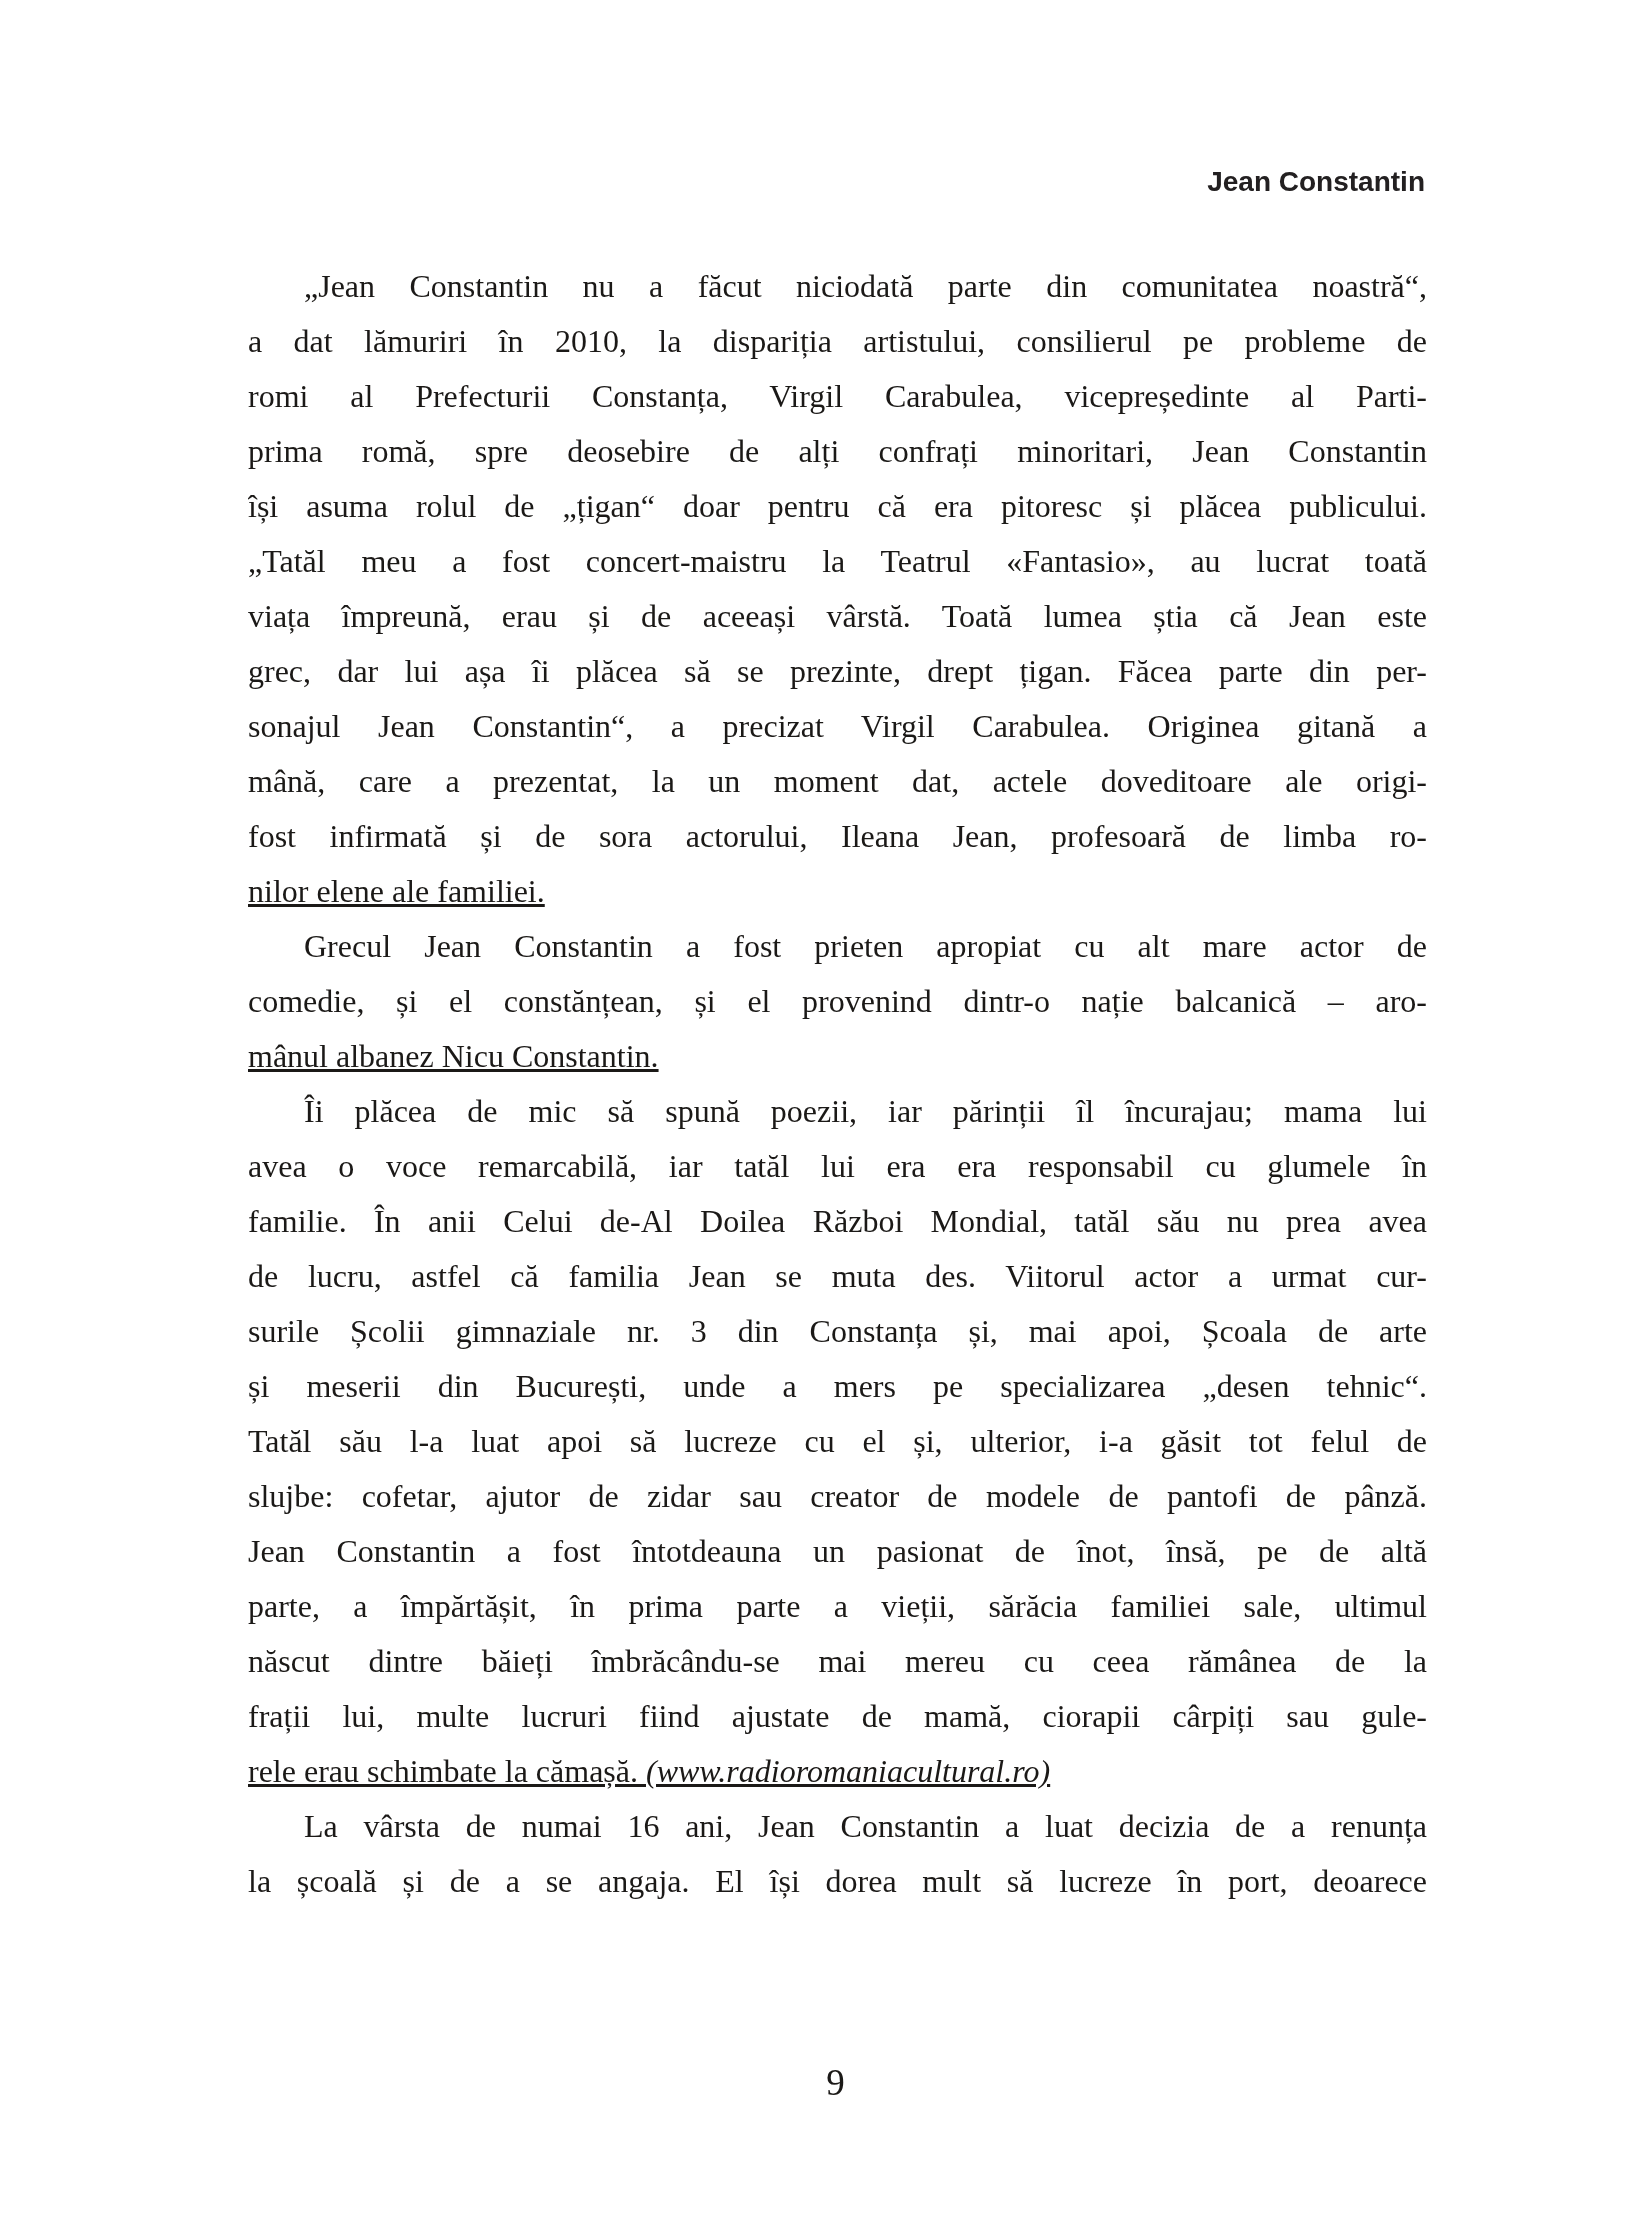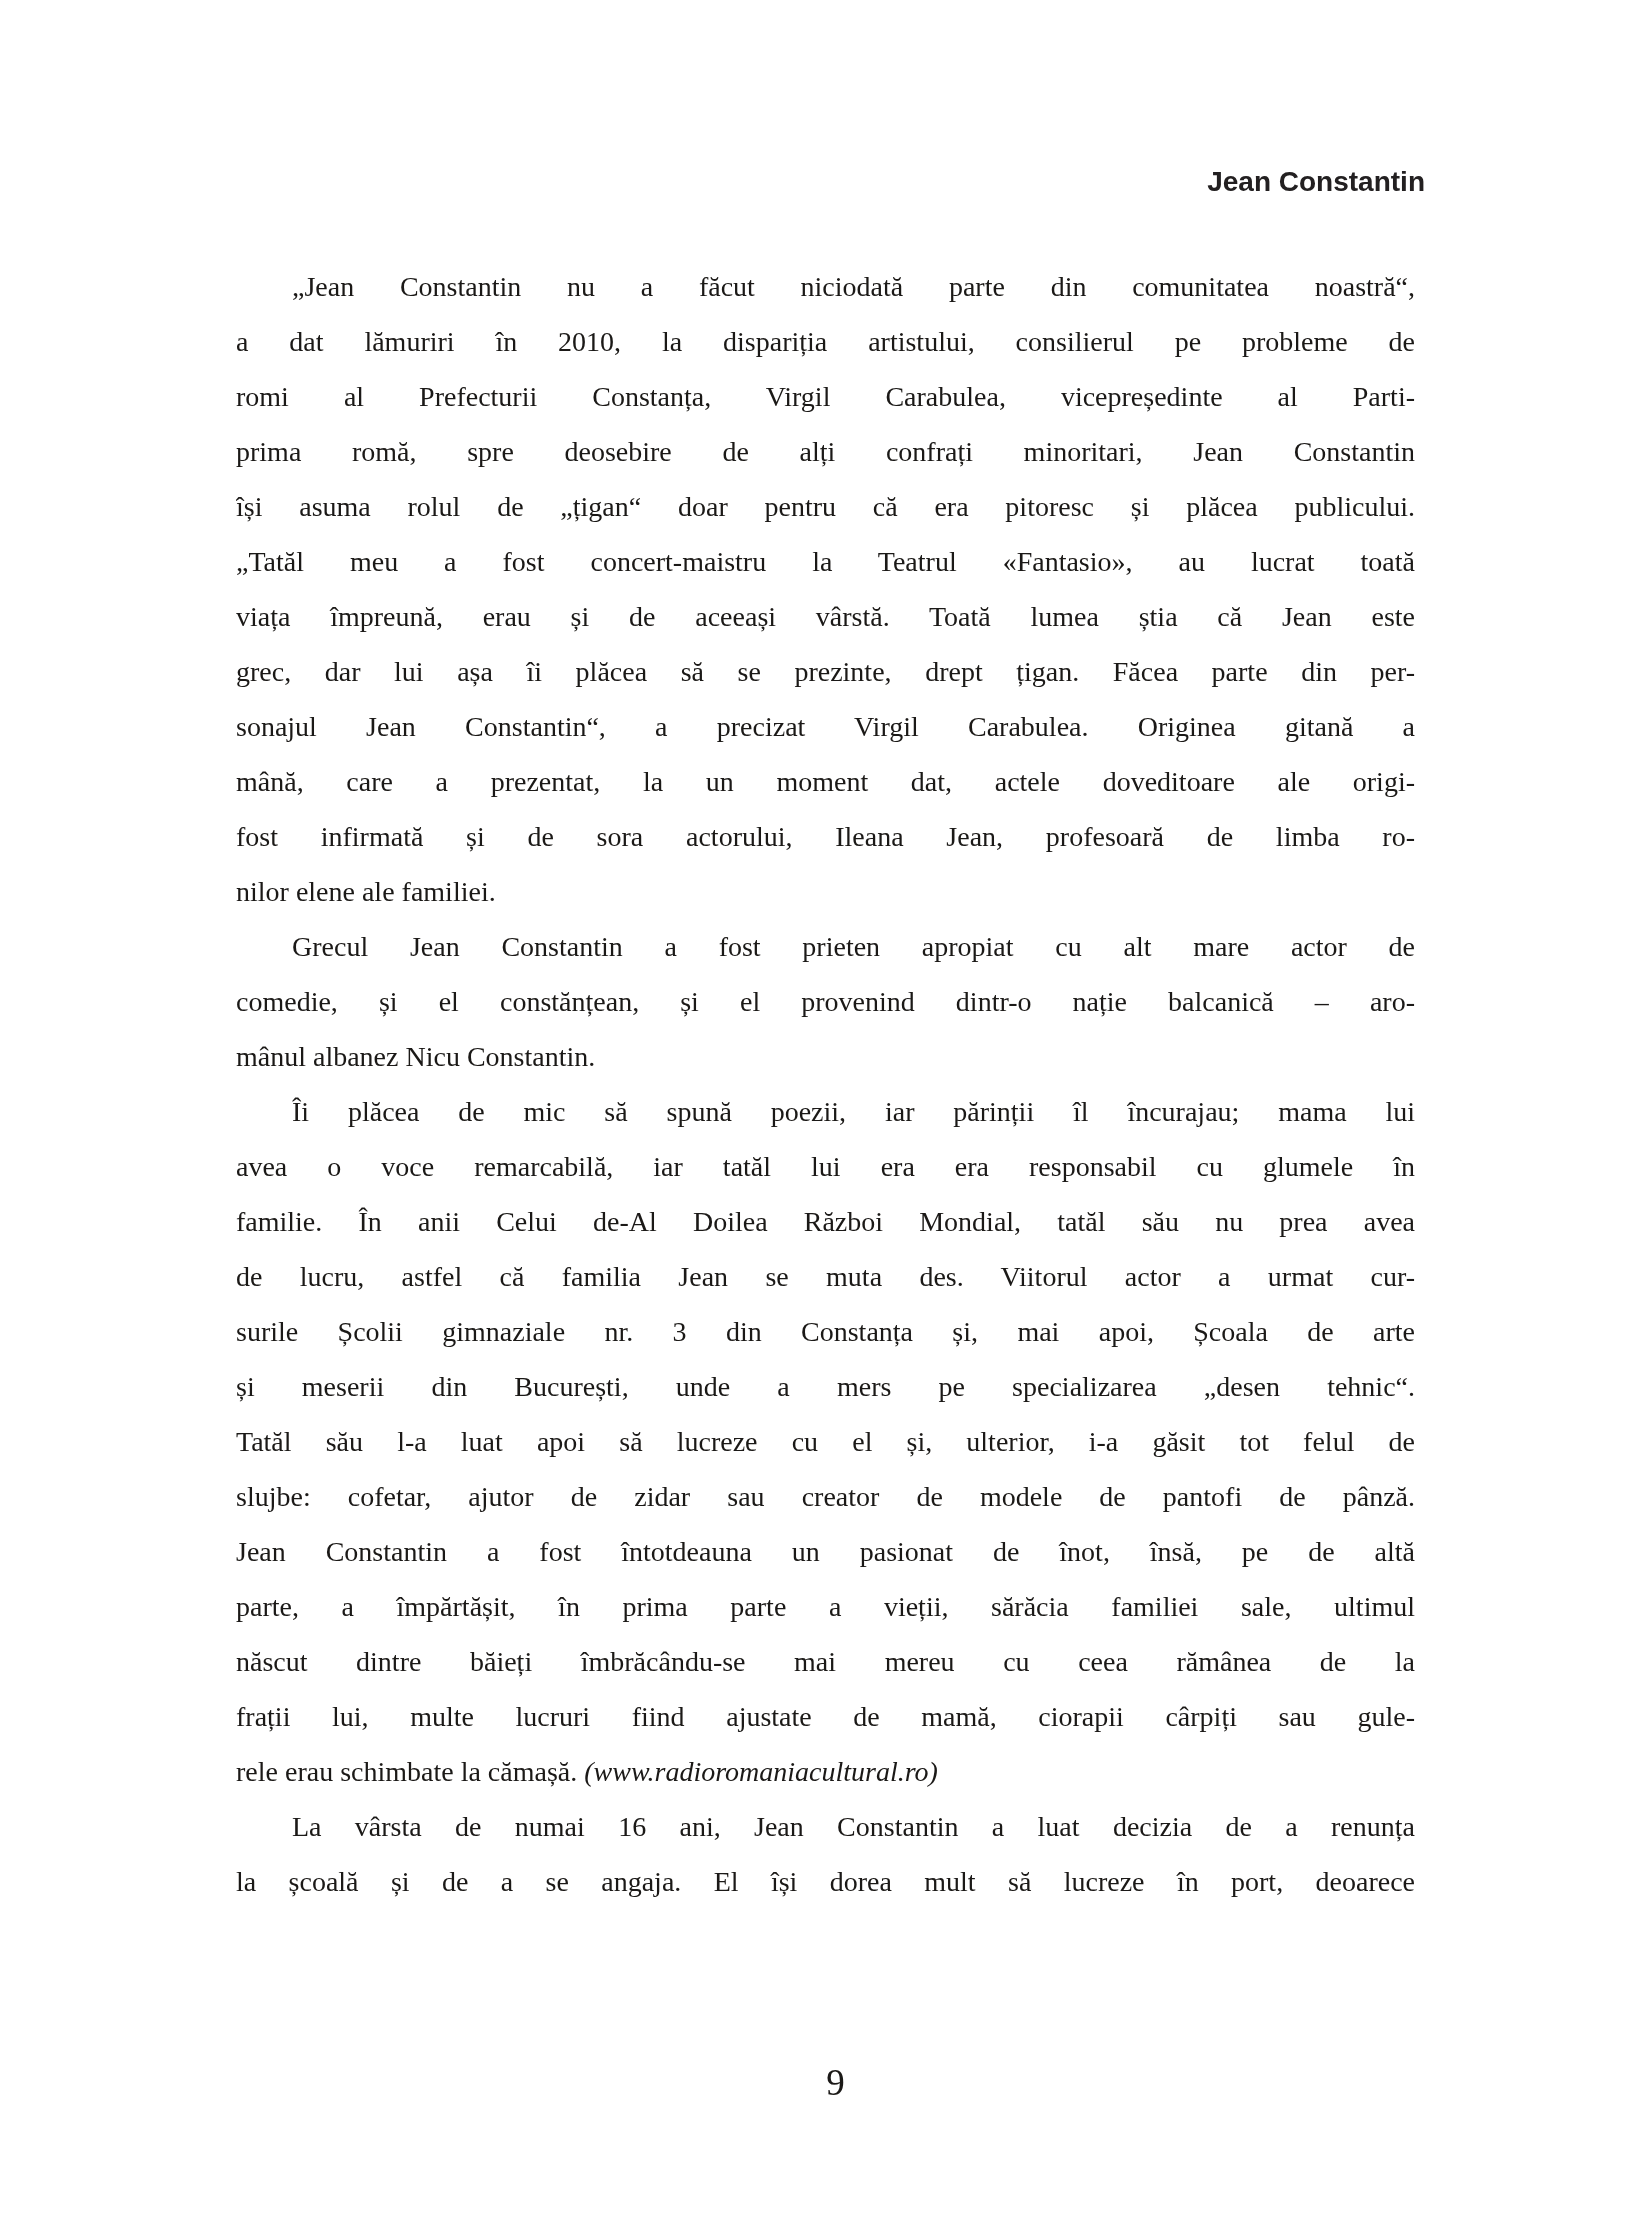--- a/index.html
+++ b/index.html
@@ -22,39 +22,40 @@
     right: 223px;
     font-family: "Liberation Sans", sans-serif;
     font-weight: 600;
     font-size: 28px;
     line-height: 32px;
     color: #232021;
     letter-spacing: 0px;
   }
   .body-text {
     position: absolute;
-    left: 236px;
+    left: 248px;
     top: 259px;
     width: 1179px;
-    font-size: 28px;
+    font-size: 32px;
     line-height: 55px;
   }
   .line {
     height: 55px;
     overflow: hidden;
     text-align: justify;
     -moz-text-align-last: justify;
     text-align-last: justify;
   }
   .line.indent {
     padding-left: 56px;
   }
   .line.last {
     -moz-text-align-last: left;
     text-align-last: left;
+    text-decoration: underline;
   }
   .italic {
     font-style: italic;
   }
   .page-number {
     position: absolute;
     left: 246px;
     width: 1179px;
     top: 2061px;
     text-align: center;

